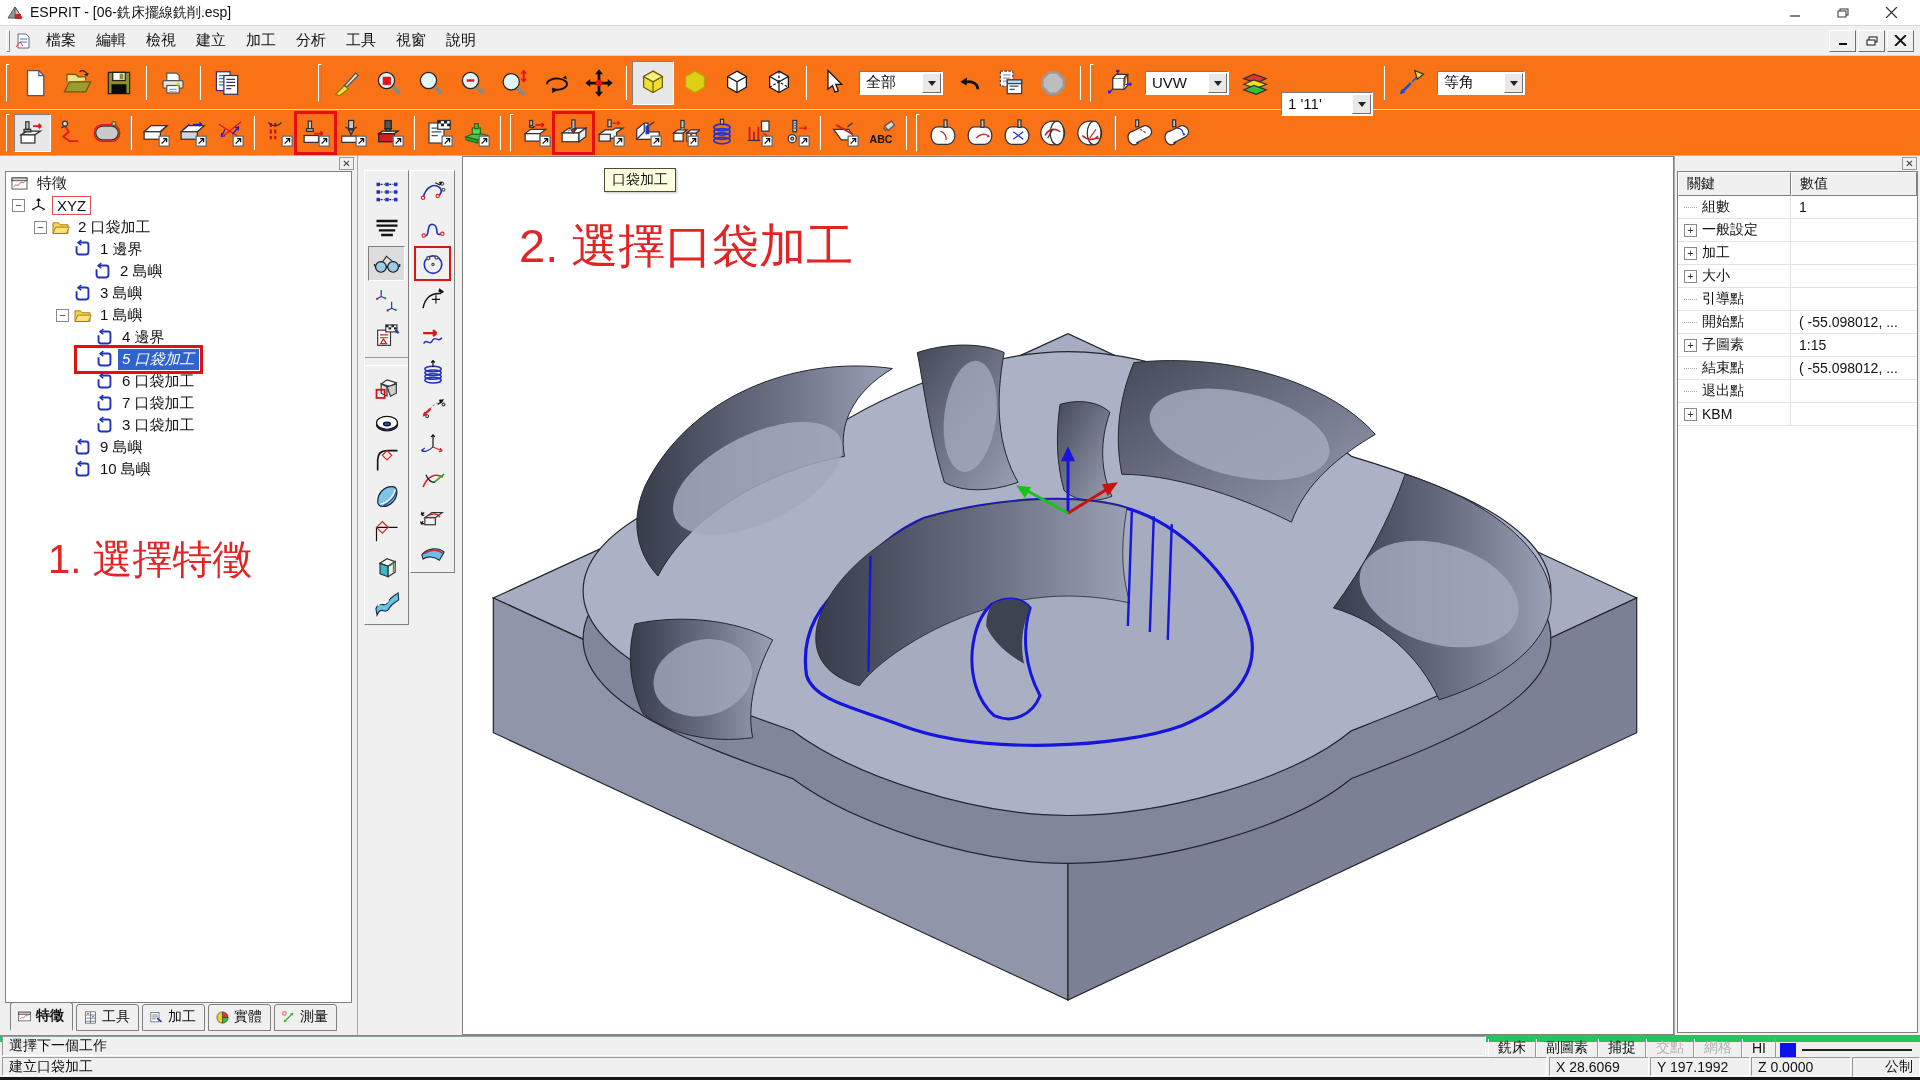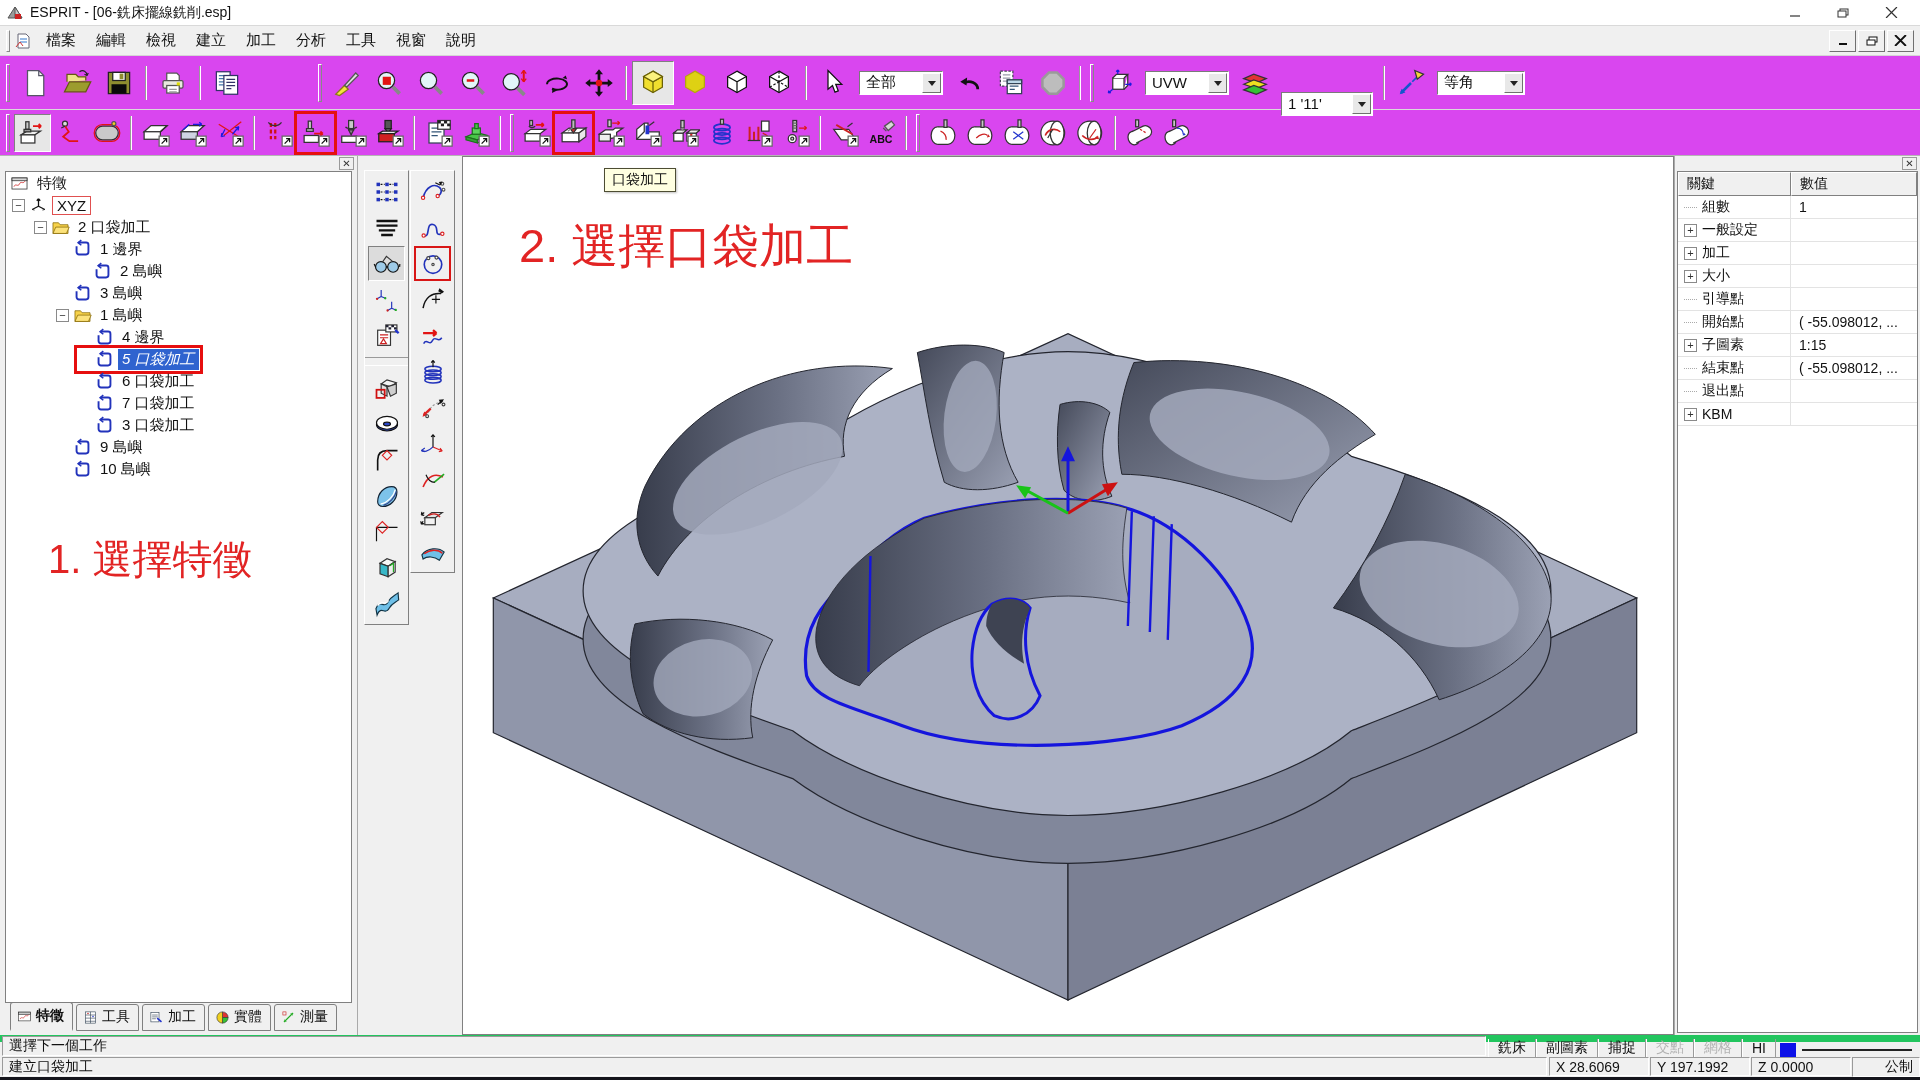--- a/index.html
+++ b/index.html
@@ -22,21 +22,21 @@
   .menubar { height:30px; display:flex; align-items:center; background:#f0f0f0;
     border-bottom:1px solid #d5d5d5; font-size:15px; padding-left:4px; }
   .mgrip { width:4px; height:22px; margin:0 4px 0 2px;
     border-left:1px solid #fff; border-top:1px solid #fff; border-right:1px solid #888; border-bottom:1px solid #888; }
   .menu-item { padding:0 10px; }
   .docctrls { margin-left:auto; display:flex; gap:2px; padding-right:6px; }
   .wbtn { width:27px; height:22px; background:#f0f0f0; display:flex; align-items:center; justify-content:center;
     border:1px solid; border-color:#fff #707070 #707070 #fff; }
 
   
-  .tb { display:flex; align-items:center; background:#d946ef; padding-left:2px; }
+  .tb { display:flex; align-items:center; background:#f97316; padding-left:2px; }
   .tb1 { height:54px; border-bottom:1px solid #dadada; }
   .tb2 { height:46px; border-bottom:1px solid #b5b5b5; }
   .tbtn { position:relative; width:42px; height:44px; display:flex; align-items:center; justify-content:center;
     background:transparent; border:1px solid transparent; padding:0; }
   .tb2 .tbtn { width:37px; height:38px; }
   .tbtn svg { width:30px; height:30px; }
   .tb2 .tbtn svg { width:30px; height:30px; }
   .tbtn.pressed { background:#e7e7e7; border:1px solid; border-color:#808080 #fff #fff #808080; }
   .tbtn.hl { outline:3px solid #e60f0f; outline-offset:0px; }
   .tbsep { width:2px; height:34px; border-left:1px solid #9a9a9a; border-right:1px solid #ffffff; margin:0 5px; }

